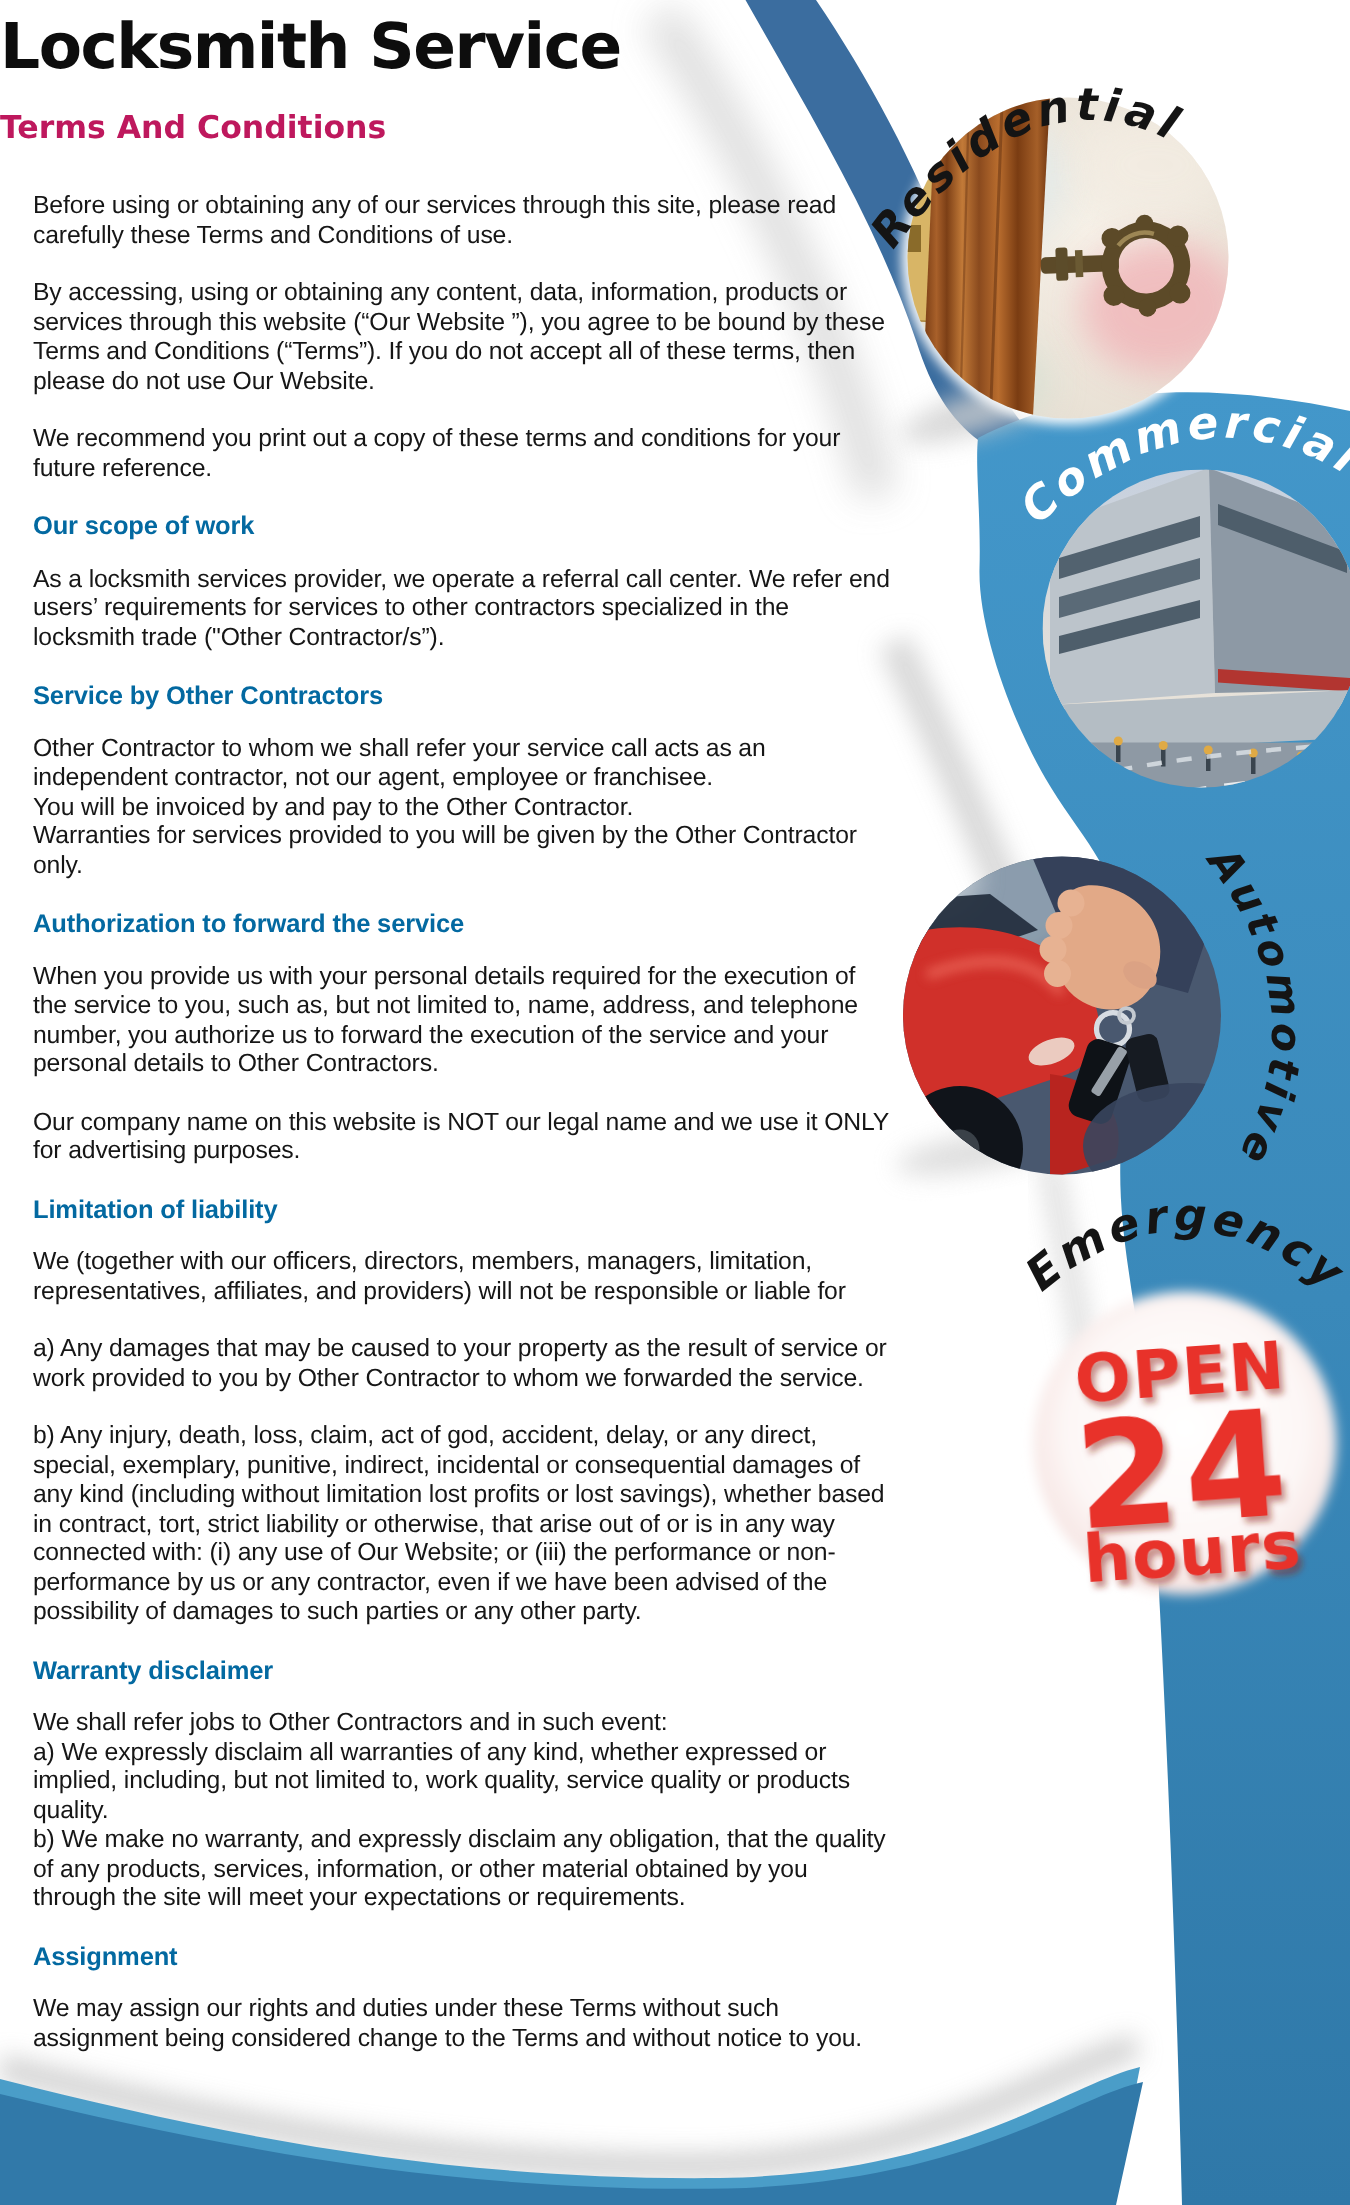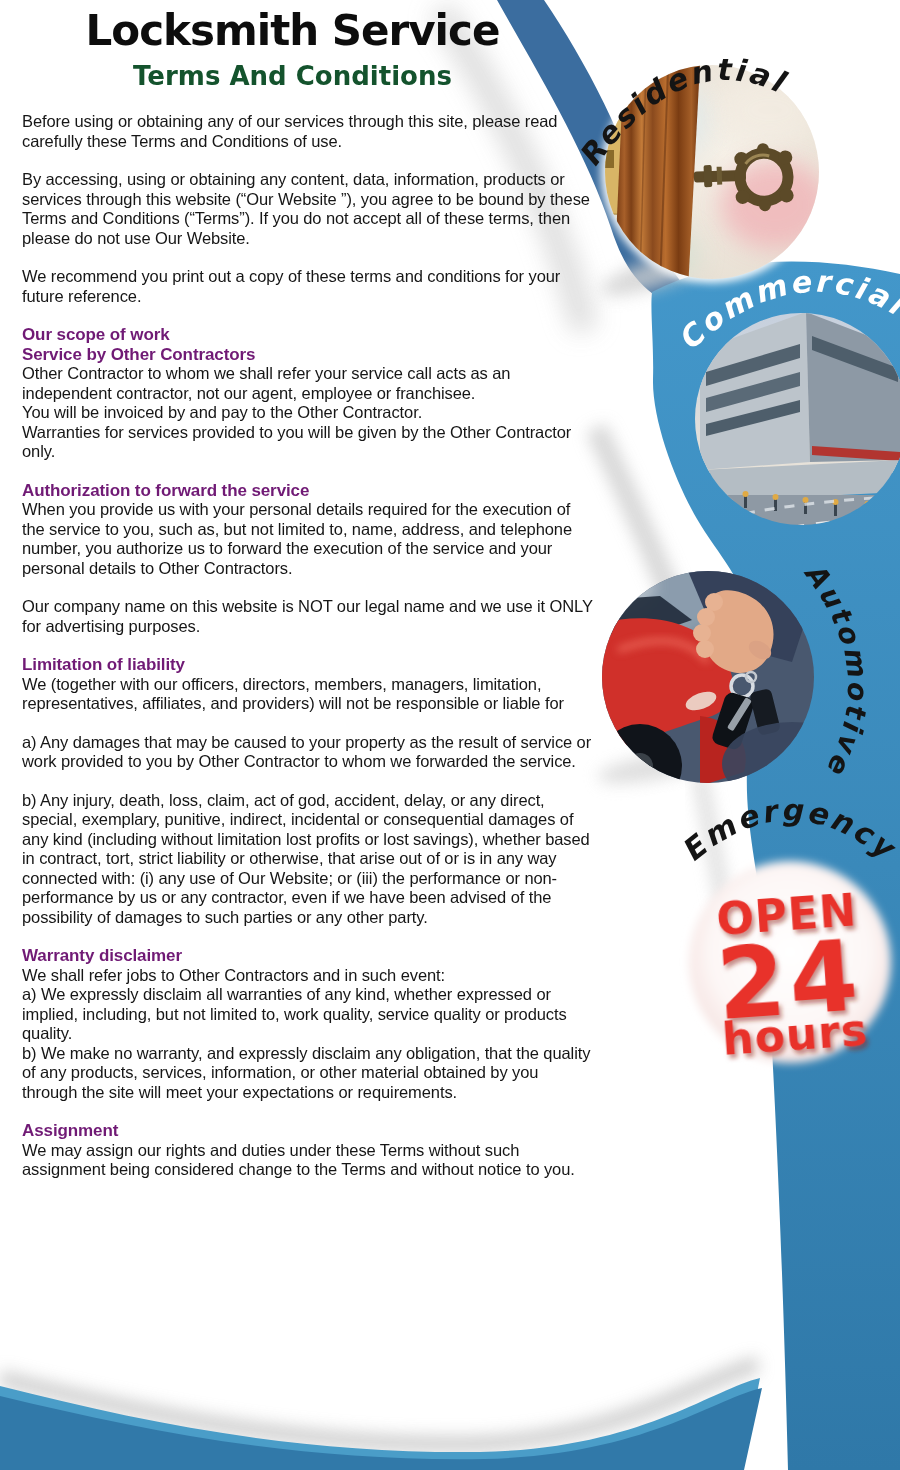--- a/index.html
+++ b/index.html
@@ -1,26 +1,26 @@
 <!DOCTYPE html>
 <html><head>
 <meta charset="utf-8">
 <style>
   html,body{margin:0;padding:0;background:#fff;}
   .page{position:relative;width:900px;height:1470px;overflow:hidden;background:#ffffff;
         font-family:"Liberation Sans",sans-serif;}
-  .header{position:absolute;top:8px;left:0;width:585px;text-align:center;z-index:2;}
+  .header{position:absolute;top:8px;left:0;width:585px;z-index:2;}
   .title{font-family:"DejaVu Sans",sans-serif;font-weight:800;font-size:42px;
          letter-spacing:-1px;color:#0d0d0d;margin:0;line-height:1.1;}
-  .subtitle{font-family:"DejaVu Sans",sans-serif;font-weight:800;font-size:26px;
-            color:#14532d;margin:8px 0 0 0;line-height:1.1;}
+  .subtitle{font-family:"DejaVu Sans",sans-serif;font-weight:800;font-size:21px;
+            color:#be185d;margin:20px 0 0 0;line-height:1.1;}
   .content{position:absolute;left:22px;top:112px;width:574px;z-index:2;
            font-size:16.5px;line-height:19.5px;color:#161616;letter-spacing:-0.1px;}
-  .content p{margin:0 0 19px 0;white-space:pre-line;}
-  .content h3{font-size:17px;line-height:19.5px;margin:0;color:#701a75;}
+  .content p{margin:16px 0 19px 0;white-space:pre-line;}
+  .content h3{font-size:17px;line-height:19.5px;margin:0;color:#0369a1;}
   .deco{position:absolute;left:0;top:0;z-index:1;}
   .hand{font-family:"DejaVu Sans",sans-serif;font-style:italic;font-weight:bold;}
 </style>
 </head>
 <body>
 
 <div class="page">
 
   <div class="header">
     <h1 class="title">Locksmith Service</h1>
@@ -32,20 +32,21 @@
         <p>Before using or obtaining any of our services through this site, please read carefully these Terms and Conditions of use.</p>
       </section>
     <section>
         <p>By accessing, using or obtaining any content, data, information, products or services through this website (“Our Website ”), you agree to be bound by these Terms and Conditions (“Terms”). If you do not accept all of these terms, then please do not use Our Website.</p>
       </section>
     <section>
         <p>We recommend you print out a copy of these terms and conditions for your future reference.</p>
       </section>
     <section>
       <h3>Our scope of work</h3>
+      <p>As a locksmith services provider, we operate a referral call center. We refer end users’ requirements for services to other contractors specialized in the locksmith trade ("Other Contractor/s”).</p>
     </section>
     <section>
       <h3>Service by Other Contractors</h3>
       <p>Other Contractor to whom we shall refer your service call acts as an independent contractor, not our agent, employee or franchisee.
 You will be invoiced by and pay to the Other Contractor.
 Warranties for services provided to you will be given by the Other Contractor only.</p>
     </section>
     <section>
       <h3>Authorization to forward the service</h3>
       <p>When you provide us with your personal details required for the execution of the service to you, such as, but not limited to, name, address, and telephone number, you authorize us to forward the execution of the service and your personal details to Other Contractors.</p>

